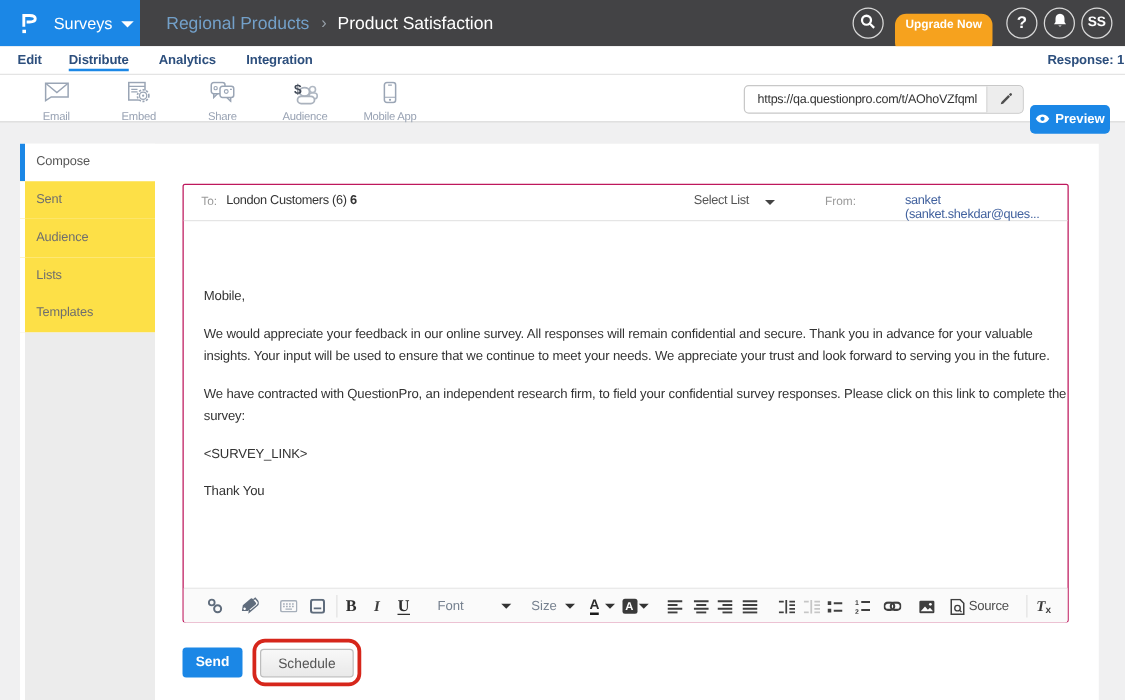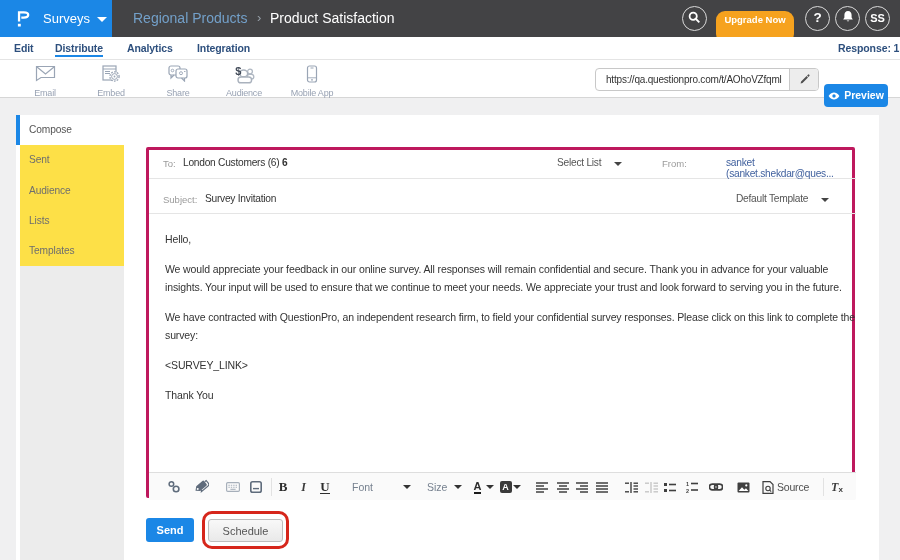--- a/index.html
+++ b/index.html
@@ -28,21 +28,21 @@
   #urlgroup { left:595px; top:8px; width:224px; height:23px; border:1px solid #c8c8c8; border-radius:4px; background:#fff; }
   #urltext { position:absolute; left:10px; top:0; height:21px; line-height:21px; font-size:10px; letter-spacing:-0.2px; color:#333; white-space:nowrap; }
   #urlpencil { position:absolute; right:0; top:0; width:29px; height:21px; background:#ededed; border-left:1px solid #c8c8c8; border-radius:0 3px 3px 0; text-align:center; }
   #preview { left:824px; top:8px; width:64px; height:23px; border-radius:4px; background:#1b87e6; color:#fff; font-size:10.5px; font-weight:bold; text-align:center; line-height:23px;margin-top:16px; }
   
   #panel { left:16px; top:115px; width:863px; height:445px; background:#fff; }
   .sbitem { left:0; width:108px; height:30px; line-height:30px; font-size:10.2px; letter-spacing:-0.1px; color:#6e6e6e; padding-left:9px; background:#fde047; border-left:4px solid #ffffff; }
   #sb-compose { top:0; background:#fff; border-left:4px solid #1b87e6; color:#555; }
   #sb-fill { left:0; top:151px; width:108px; height:294px; background:#ececec; border-left:4px solid #ffffff; }
   
-  #box { left:146px; top:147px; width:709px; height:351px; border:3px solid #be185d; border-radius:2px; background:#fff; }
+  #box { left:146px; top:147px; width:709px; height:351px; border:1px solid #be185d; border-radius:2px; background:#fff; }
   .row { position:absolute; left:0; width:707px; border-bottom:1px solid #e5e5e5; }
   #torow { top:0; height:29px; }
   #subjrow { top:29px; height:35px; }
   .lbl { color:#9a9a9a; font-size:9.5px; }
   .val { color:#333; font-size:10.2px; letter-spacing:-0.25px; }
   .caret { display:inline-block; width:0; height:0; border-left:4px solid transparent; border-right:4px solid transparent; border-top:4px solid #444; vertical-align:middle; }
   #body-text { position:absolute; left:16px; top:80px; width:690px; font-size:10.5px; letter-spacing:-0.12px; color:#333; line-height:18px; }
   #body-text p { margin:0 0 12px 0; white-space:nowrap; }
   
   #edbar { position:absolute; left:0; top:322px; width:707px; height:28px; background:#fafafa; border-top:1px solid #dedede; border-radius:0 0 2px 2px; }
@@ -163,28 +163,22 @@
 
   <div class="abs" id="box">
     <div class="row" id="torow">
       <span class="lbl" style="position:absolute; left:14px; top:8px;">To:</span>
       <span class="val" style="position:absolute; left:34px; top:7px;">London Customers (6) <b>6</b></span>
       <span class="val" style="position:absolute; left:408px; top:7px; color:#555;">Select List</span>
       <span class="caret" style="position:absolute; left:465px; top:12px;"></span>
       <span class="lbl" style="position:absolute; left:513px; top:8px;">From:</span>
       <span class="val" style="position:absolute; left:577px; top:7px; color:#41619e;">sanket (sanket.shekdar@ques...</span>
     </div>
-    <div class="row" id="subjrow">
-      <span class="lbl" style="position:absolute; left:14px; top:15px;">Subject:</span>
-      <span class="val" style="position:absolute; left:56px; top:14px;">Survey Invitation</span>
-      <span class="val" style="position:absolute; left:587px; top:14px; color:#555;">Default Template</span>
-      <span class="caret" style="position:absolute; left:672px; top:19px;"></span>
-    </div>
     <div id="body-text">
-      <p>Hello,</p>
+      <p>Mobile,</p>
       <p>We would appreciate your feedback in our online survey. All responses will remain confidential and secure. Thank you in advance for your valuable<br>insights. Your input will be used to ensure that we continue to meet your needs. We appreciate your trust and look forward to serving you in the future.</p>
       <p>We have contracted with QuestionPro, an independent research firm, to field your confidential survey responses. Please click on this link to complete the<br>survey:</p>
       <p>&lt;SURVEY_LINK&gt;</p>
       <p>Thank You</p>
     </div>
     <div id="edbar">
       <div class="eico" style="left:16px;width:18px;">
         <svg width="14" height="14" viewBox="0 0 14 14">
           <circle cx="4.4" cy="4" r="2.3" fill="none" stroke="#5f6c7c" stroke-width="1.5"></circle>
           <circle cx="9.1" cy="9" r="2.8" fill="none" stroke="#5f6c7c" stroke-width="1.6"></circle>

